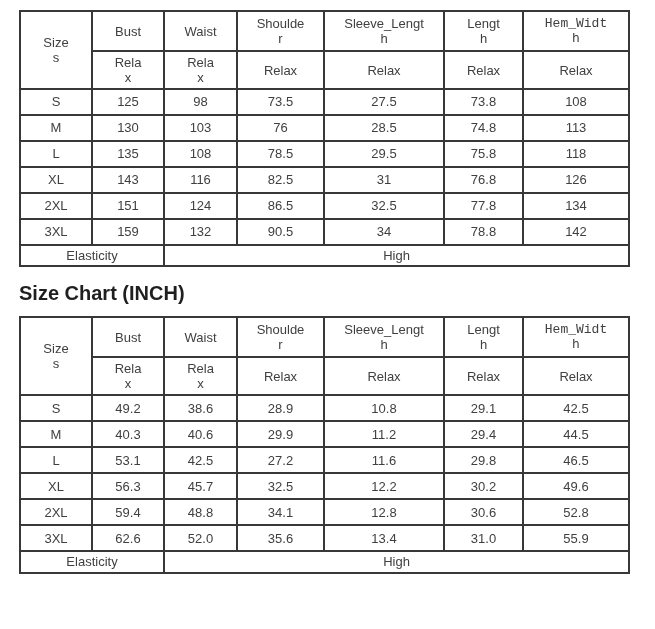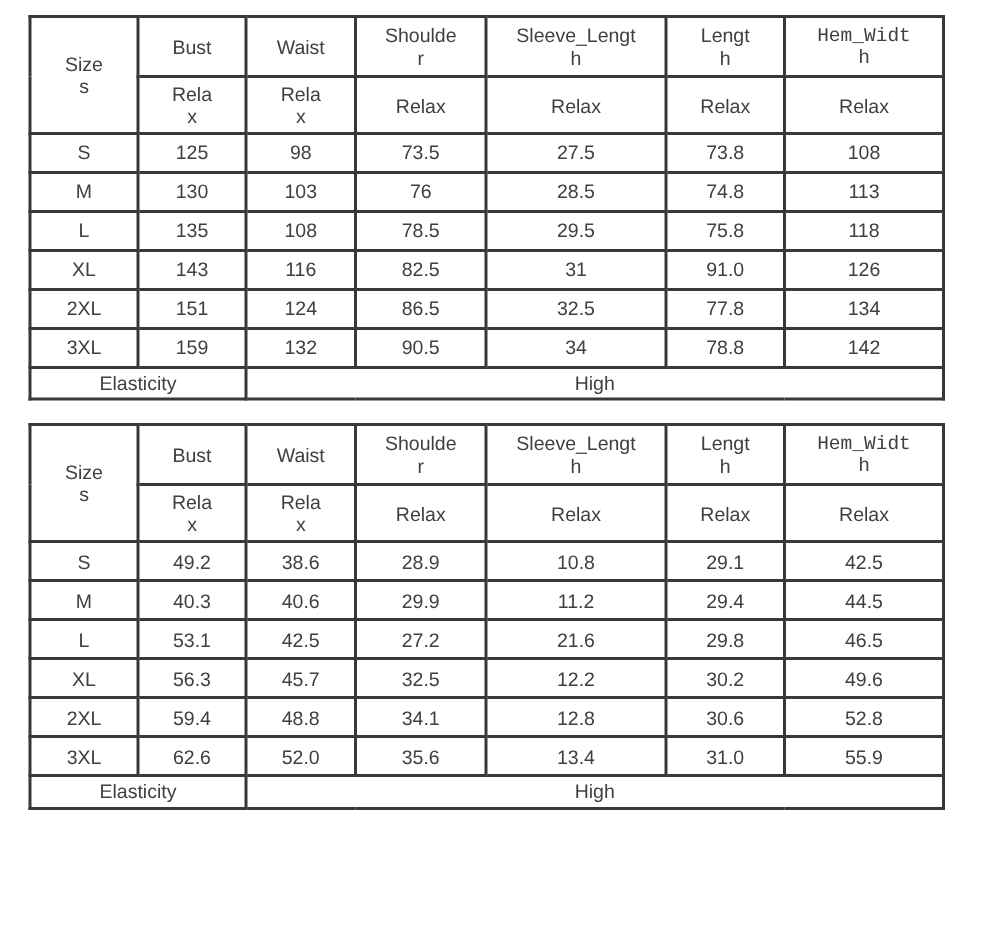--- a/index.html
+++ b/index.html
@@ -114,21 +114,21 @@
               <td>29.5</td>
               <td>75.8</td>
               <td>118</td>
             </tr>
             <tr class="data-row">
               <td>XL</td>
               <td>143</td>
               <td>116</td>
               <td>82.5</td>
               <td>31</td>
-              <td>91.0</td>
+              <td>76.8</td>
               <td>126</td>
             </tr>
             <tr class="data-row">
               <td>2XL</td>
               <td>151</td>
               <td>124</td>
               <td>86.5</td>
               <td>32.5</td>
               <td>77.8</td>
               <td>134</td>
@@ -147,20 +147,21 @@
             <tr>
               <td colspan="2">Elasticity</td>
               <td colspan="5">High</td>
             </tr>
           </tfoot>
         </table>
       </div>
   </section>
 
   <section class="chart-section">
+    <h2 class="chart-title">Size Chart (INCH)</h2>
     <div class="table-mount">
         <table class="size-table">
           <colgroup>
             <col style="width: 72px;">
             <col style="width: 72px;">
             <col style="width: 73px;">
             <col style="width: 87px;">
             <col style="width: 120px;">
             <col style="width: 79px;">
             <col style="width: 106px;">
@@ -201,21 +202,21 @@
               <td>29.9</td>
               <td>11.2</td>
               <td>29.4</td>
               <td>44.5</td>
             </tr>
             <tr class="data-row">
               <td>L</td>
               <td>53.1</td>
               <td>42.5</td>
               <td>27.2</td>
-              <td>21.6</td>
+              <td>11.6</td>
               <td>29.8</td>
               <td>46.5</td>
             </tr>
             <tr class="data-row">
               <td>XL</td>
               <td>56.3</td>
               <td>45.7</td>
               <td>32.5</td>
               <td>12.2</td>
               <td>30.2</td>

